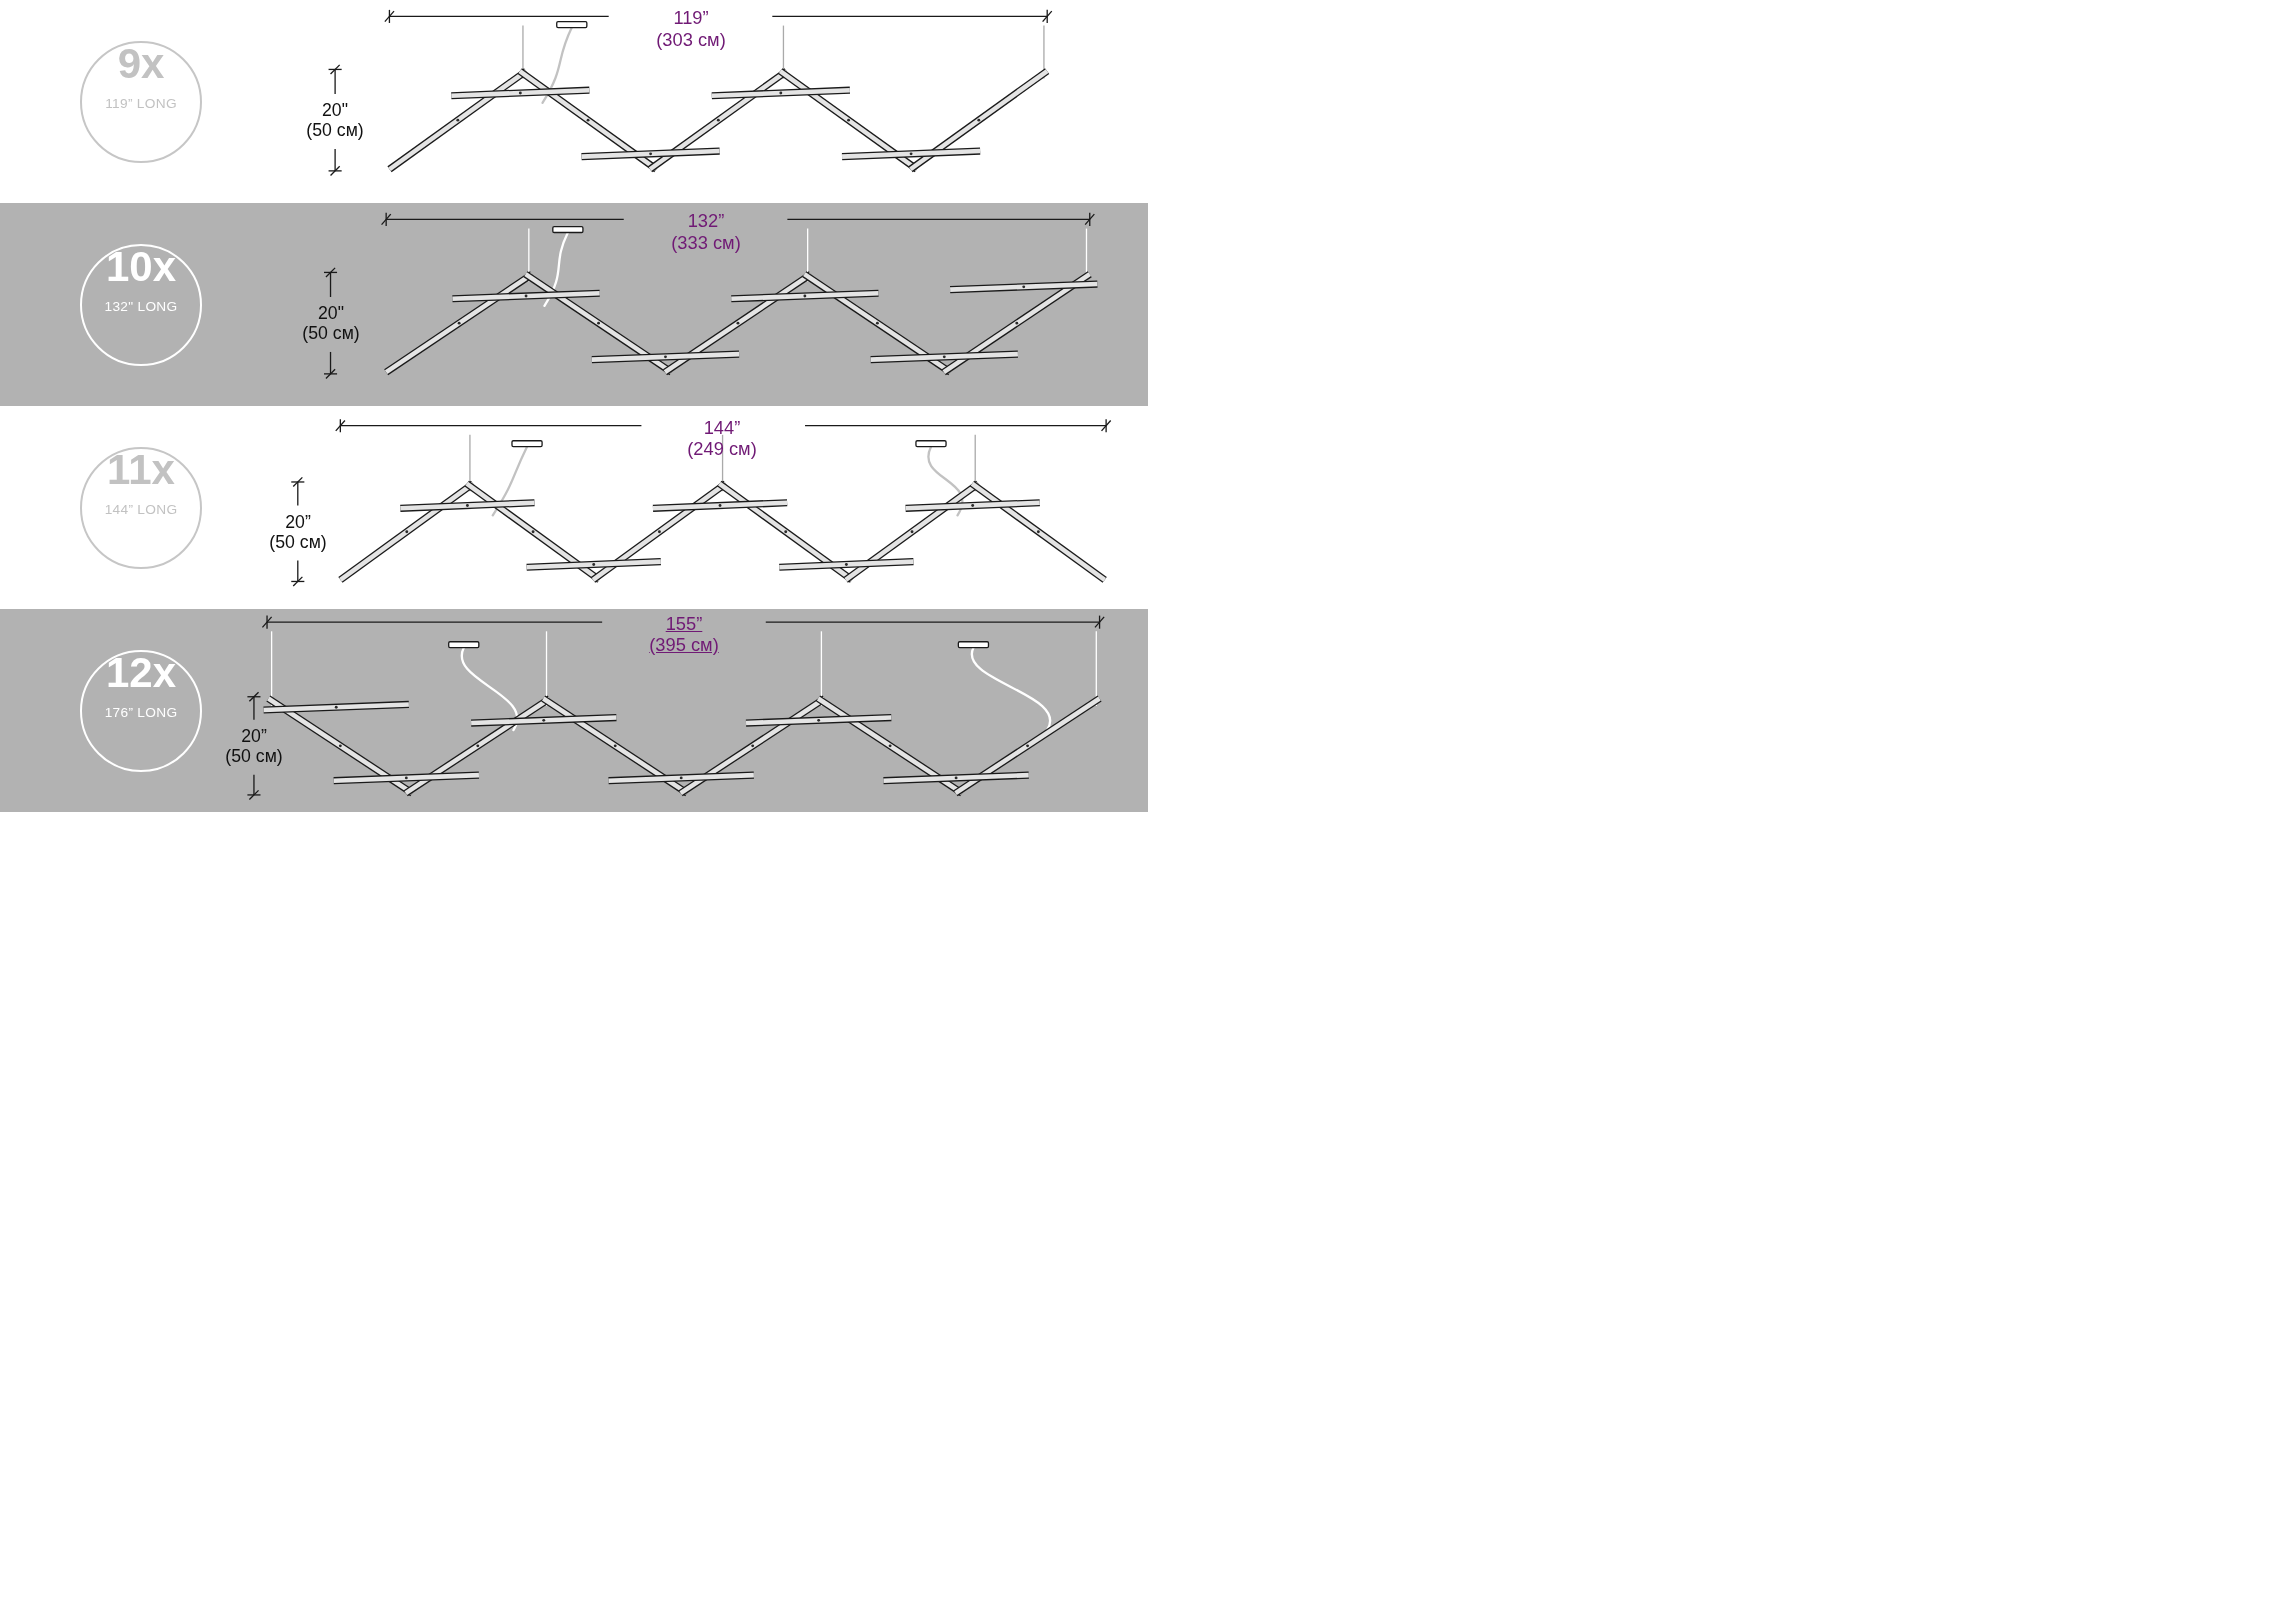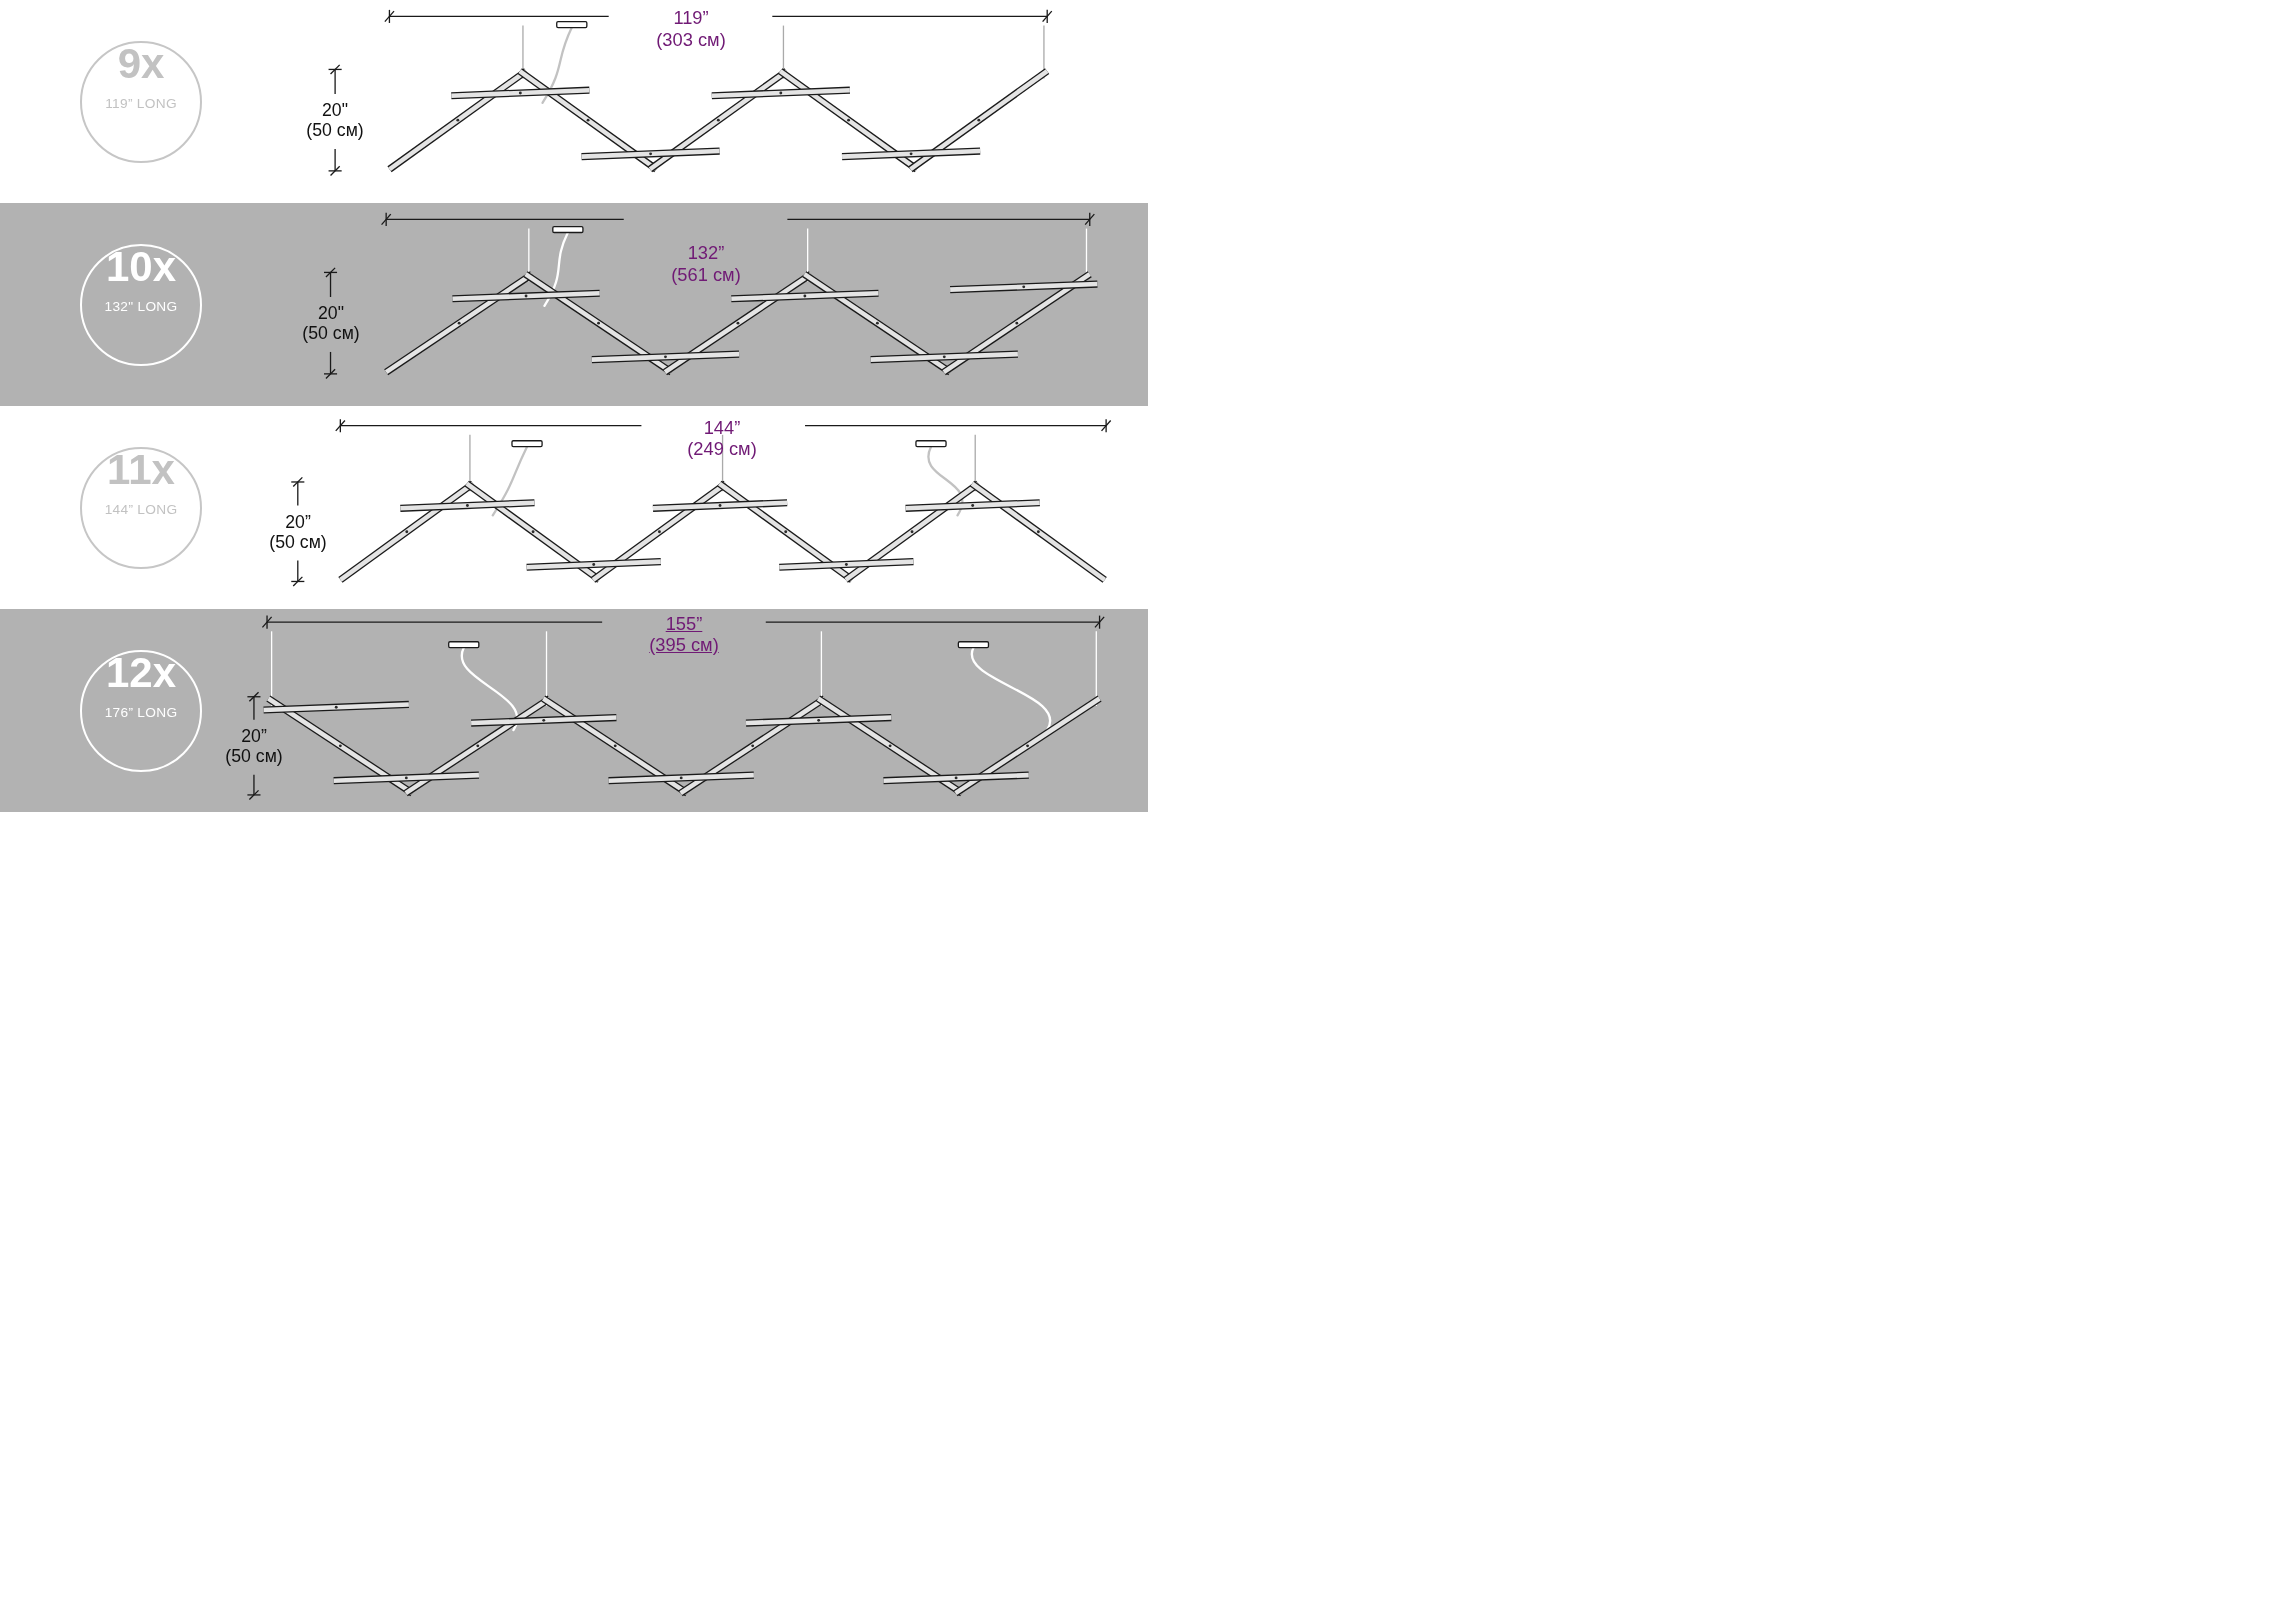--- a/index.html
+++ b/index.html
@@ -136,23 +136,23 @@
         <line x1="1451.6542274924332" y1="132.22519333361754" x2="1676.645772507567" y2="123.77480666638246" stroke="#1a1a1a" stroke-width="11"></line>
         <line x1="1451.6542274924332" y1="132.22519333361754" x2="1676.645772507567" y2="123.77480666638246" stroke="#e4e4e4" stroke-width="7"></line>
         <circle cx="1564.15" cy="128" r="2.2" fill="#2a2a2a"></circle>
         <line x1="505" y1="106" x2="505" y2="143.5" stroke="#1a1a1a" stroke-width="2"></line>
         <line x1="505" y1="227.5" x2="505" y2="261" stroke="#1a1a1a" stroke-width="2"></line>
         <line x1="495" y1="106" x2="515" y2="106" stroke="#1a1a1a" stroke-width="2"></line>
         <line x1="498" y1="113" x2="512" y2="99" stroke="#1a1a1a" stroke-width="2"></line>
         <line x1="495" y1="261" x2="515" y2="261" stroke="#1a1a1a" stroke-width="2"></line>
         <line x1="498" y1="268" x2="512" y2="254" stroke="#1a1a1a" stroke-width="2"></line>
       </svg>
-    <div class="dim-width" style="left: 706px; top: 7.2px; margin-top: 32px;">
+    <div class="dim-width" style="left: 706px; top: 7.2px;">
       <span>132”</span>
-      <span>(561 см)</span>
+      <span>(333 см)</span>
     </div>
     <div class="dim-height" style="left: 331px; top: 120px;">
       <span>20"</span>
       <span>(50 см)</span>
     </div>
   </section>
 
   <section class="row">
     <div class="badge">
       <span class="badge-count">11x</span>

